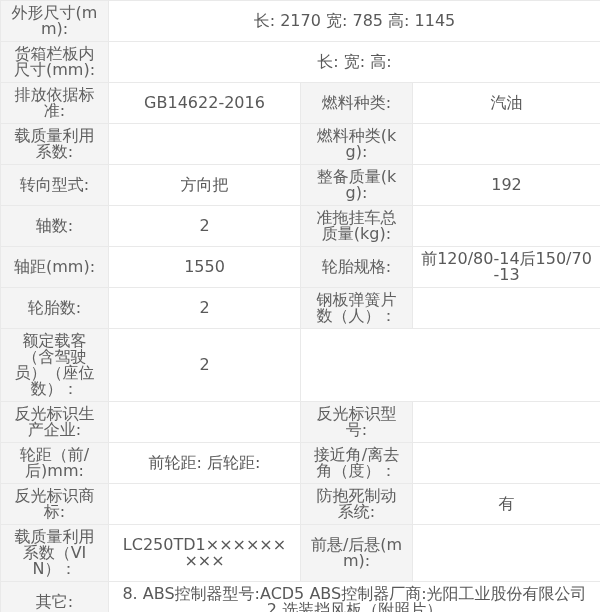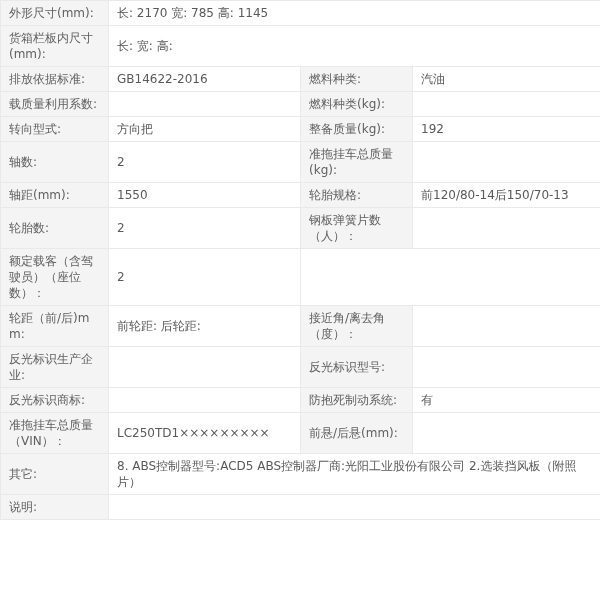--- a/index.html
+++ b/index.html
@@ -6,21 +6,21 @@
   body{
     width:600px;height:612px;overflow:hidden;
     font-family:"DejaVu Sans","Liberation Sans",sans-serif;
     font-size:12px;color:#595959;
   }
   .page{width:600px;}
   table{border-collapse:collapse;table-layout:fixed;width:600px;background:#fff;}
   td,th{
     border:1px solid #e9e9e9;
     padding:4px 8px;
-    font-size:12px;font-weight:normal;text-align:left;
+    font-size:16px;font-weight:normal;text-align:center;
     color:#595959;vertical-align:middle;
     overflow:hidden;word-break:break-all;line-height:16px;
   }
   
   .spec td.lbl{background:#f4f4f4;color:#5f5f5f;}
   .spec td{height:15px;}
   .spec td.blank{border-left:none;background:#fff;}
 </style>
 </head>
 <body>
@@ -78,39 +78,39 @@
           <td class="val">2</td>
           <td class="lbl">钢板弹簧片数（人）：</td>
           <td class="val"></td>
         </tr>
         <tr>
           <td class="lbl">额定载客（含驾驶员）（座位数）：</td>
           <td class="val">2</td>
           <td class="blank" colspan="2"></td>
         </tr>
         <tr>
+          <td class="lbl">反光标识生产企业:</td>
+          <td class="val"></td>
+          <td class="lbl">反光标识型号:</td>
+          <td class="val"></td>
+        </tr>
+        <tr>
           <td class="lbl">轮距（前/后)mm:</td>
           <td class="val">前轮距: 后轮距:</td>
           <td class="lbl">接近角/离去角（度）：</td>
-          <td class="val"></td>
-        </tr>
-        <tr>
-          <td class="lbl">反光标识生产企业:</td>
-          <td class="val"></td>
-          <td class="lbl">反光标识型号:</td>
           <td class="val"></td>
         </tr>
         <tr>
           <td class="lbl">反光标识商标:</td>
           <td class="val"></td>
           <td class="lbl">防抱死制动系统:</td>
           <td class="val">有</td>
         </tr>
         <tr>
-          <td class="lbl">准拖挂车总质量（VIN）：</td>
+          <td class="lbl">载质量利用系数（VIN）：</td>
           <td class="val">LC250TD1×××××××××</td>
           <td class="lbl">前悬/后悬(mm):</td>
           <td class="val"></td>
         </tr>
         <tr>
           <td class="lbl">其它:</td>
           <td class="val" colspan="3">8. ABS控制器型号:ACD5 ABS控制器厂商:光阳工业股份有限公司 2.选装挡风板（附照片）</td>
         </tr>
         <tr>
           <td class="lbl">说明:</td>

